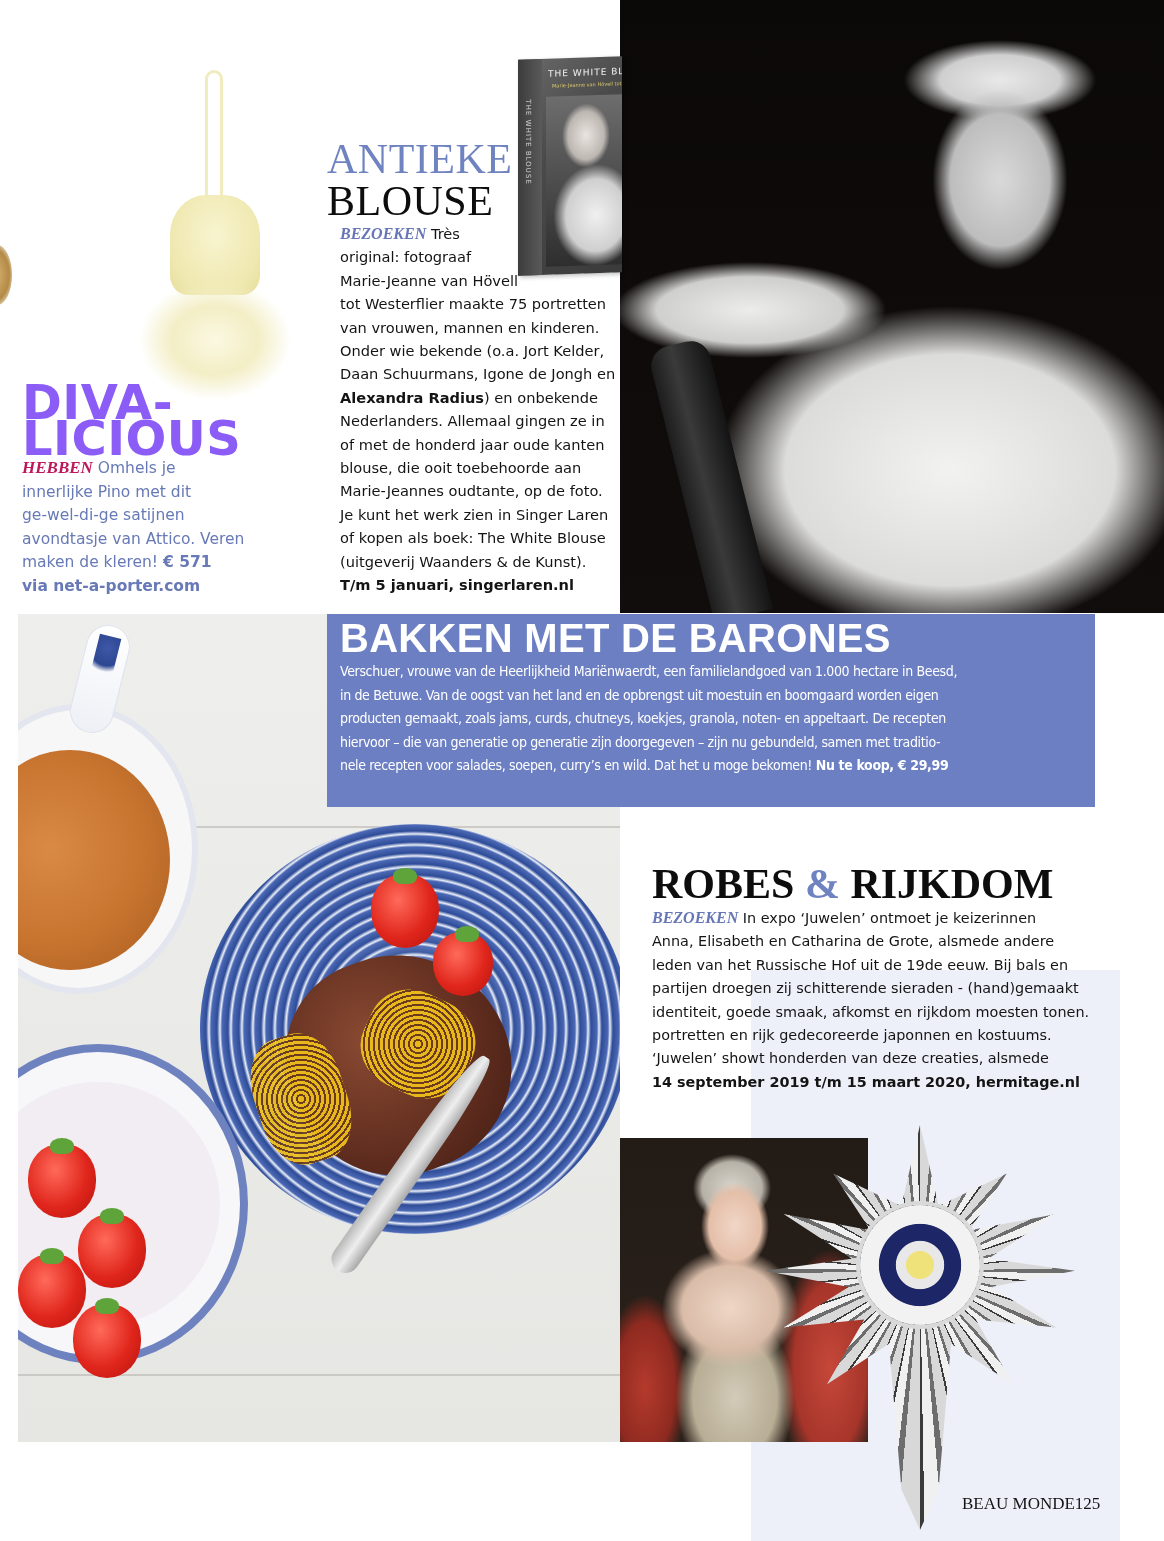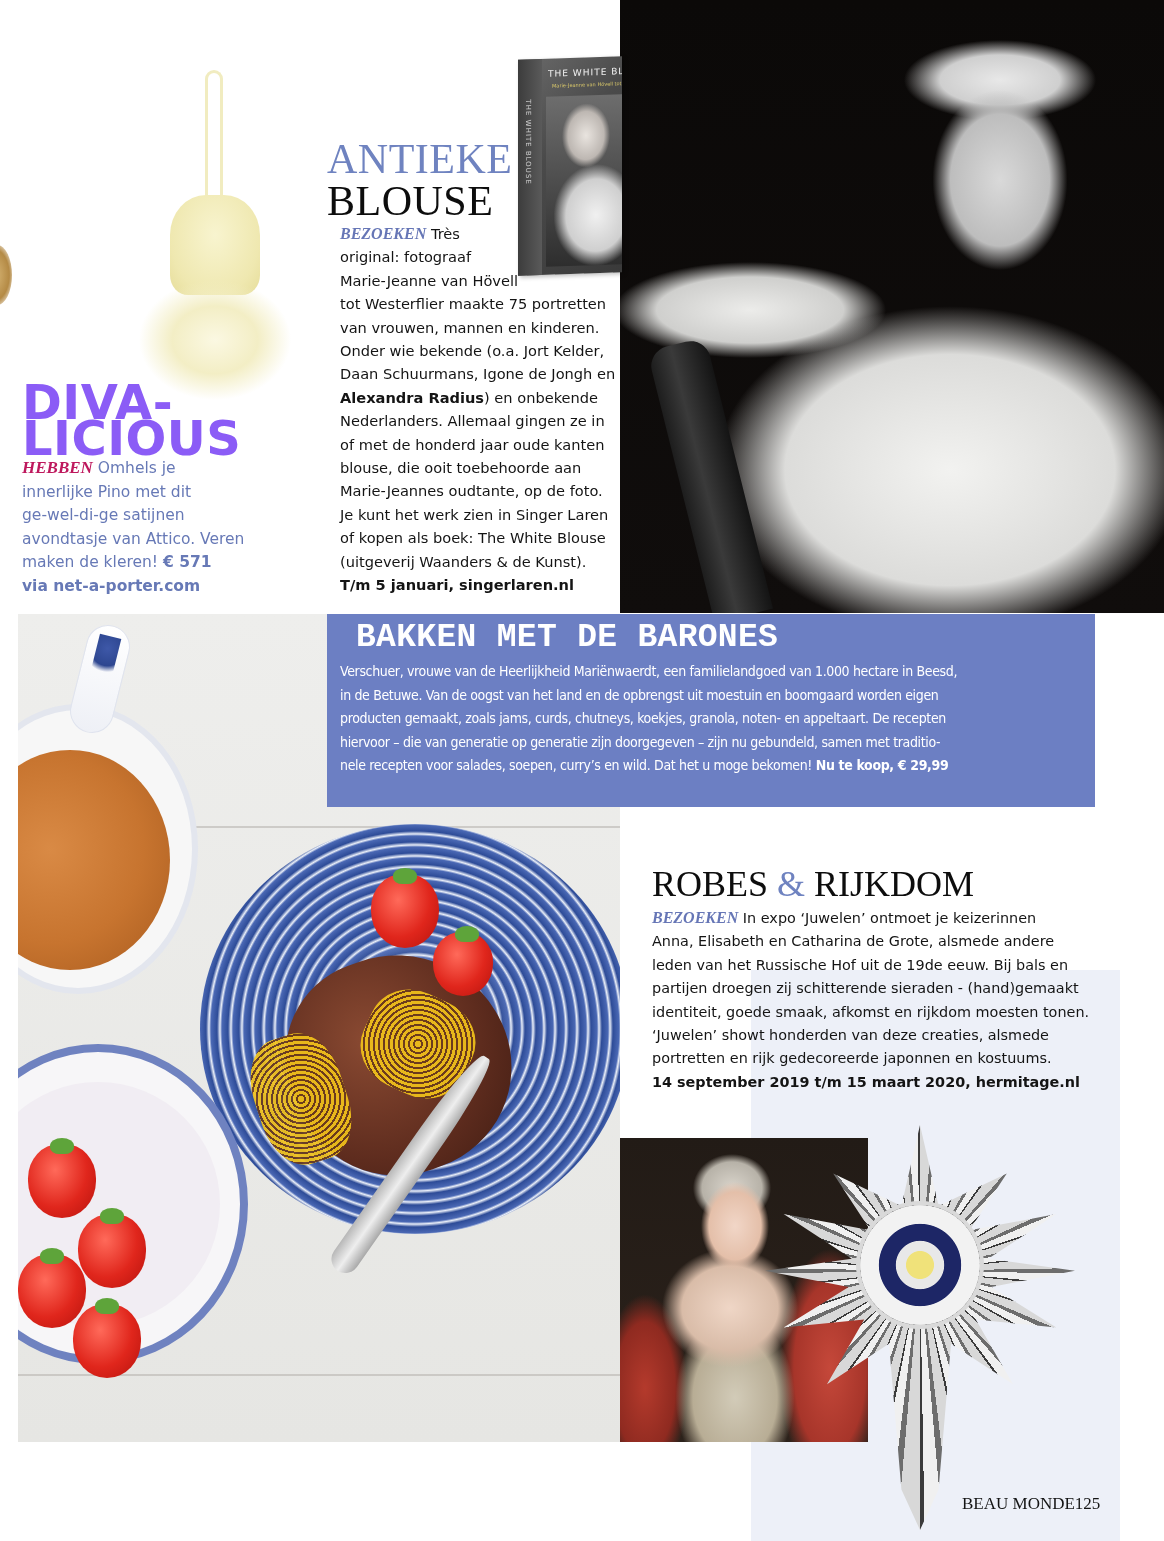--- a/index.html
+++ b/index.html
@@ -194,31 +194,30 @@
     left: 340px; top: 222px; width: 290px; font-size: 14.6px; line-height: 23.4px;
     color: #141414; font-family: "DejaVu Sans", sans-serif;
   }
   .blouse-body .kicker { color: #6676b6; font-size: 16px; }
 
   .barones-box {
     left: 327px; top: 614px; width: 768px; height: 193px; background: #6c7fc3;
     padding: 4px 10px 0 13px; color: #ffffff;
   }
   .barones-title {
-    font-family: Liberation Mono, monospace; font-weight: bold; font-size: 33px; line-height: 40px;
+    font-family: Liberation Sans, sans-serif; font-weight: bold; font-size: 40px; line-height: 40px;
     letter-spacing: 0.3px;
-    margin-left: 16px;
   }
   .barones-body {
     font-family: "DejaVu Sans Condensed", "DejaVu Sans", sans-serif; font-size: 14px; line-height: 23.6px;
     letter-spacing: -0.35px; margin-top: 2px;
   }
   .barones-body .kicker { color: #0e1440; font-size: 16px; }
 
-  .robes-title { left: 652px; top: 862px; font-size: 36px; line-height: 44px; color: #0d0d0d; }
+  .robes-title { left: 652px; top: 862px; font-size: 42px; line-height: 44px; color: #0d0d0d; font-weight: bold; }
   .robes-title .amp { color: #6f83c0; }
   .robes-body {
     left: 652px; top: 906px; width: 450px; font-size: 14.4px; line-height: 23.4px;
     color: #141414; font-family: "DejaVu Sans", sans-serif;
   }
   .robes-body .kicker { color: #6676b6; font-size: 16px; }
 
   .folio { left: 962px; top: 1494px; font-size: 17px; color: #141414; white-space: nowrap; }
   .folio .page { }
 
@@ -327,20 +326,20 @@
 
 <div class="abs serif robes-title">
   <span>ROBES </span><span class="amp">&amp;</span><span> RIJKDOM</span>
 </div>
 <div class="abs robes-body">
   <span class="line"><span class="kicker">BEZOEKEN</span><span> In expo ‘Juwelen’ ontmoet je keizerinnen</span></span>
   <span class="line">Anna, Elisabeth en Catharina de Grote, alsmede andere</span>
   <span class="line">leden van het Russische Hof uit de 19de eeuw. Bij bals en</span>
   <span class="line">partijen droegen zij schitterende sieraden - (hand)gemaakt</span>
   <span class="line">identiteit, goede smaak, afkomst en rijkdom moesten tonen.</span>
+  <span class="line">portretten en rijk gedecoreerde japonnen en kostuums.</span>
   <span class="line">‘Juwelen’ showt honderden van deze creaties, alsmede</span>
-  <span class="line">portretten en rijk gedecoreerde japonnen en kostuums.</span>
   <b class="line">14 september 2019 t/m 15 maart 2020, hermitage.nl</b>
 </div>
 
 <div class="abs serif folio">
   <span>BEAU MONDE</span><span class="page">125</span>
 </div>
 
 </body></html>

